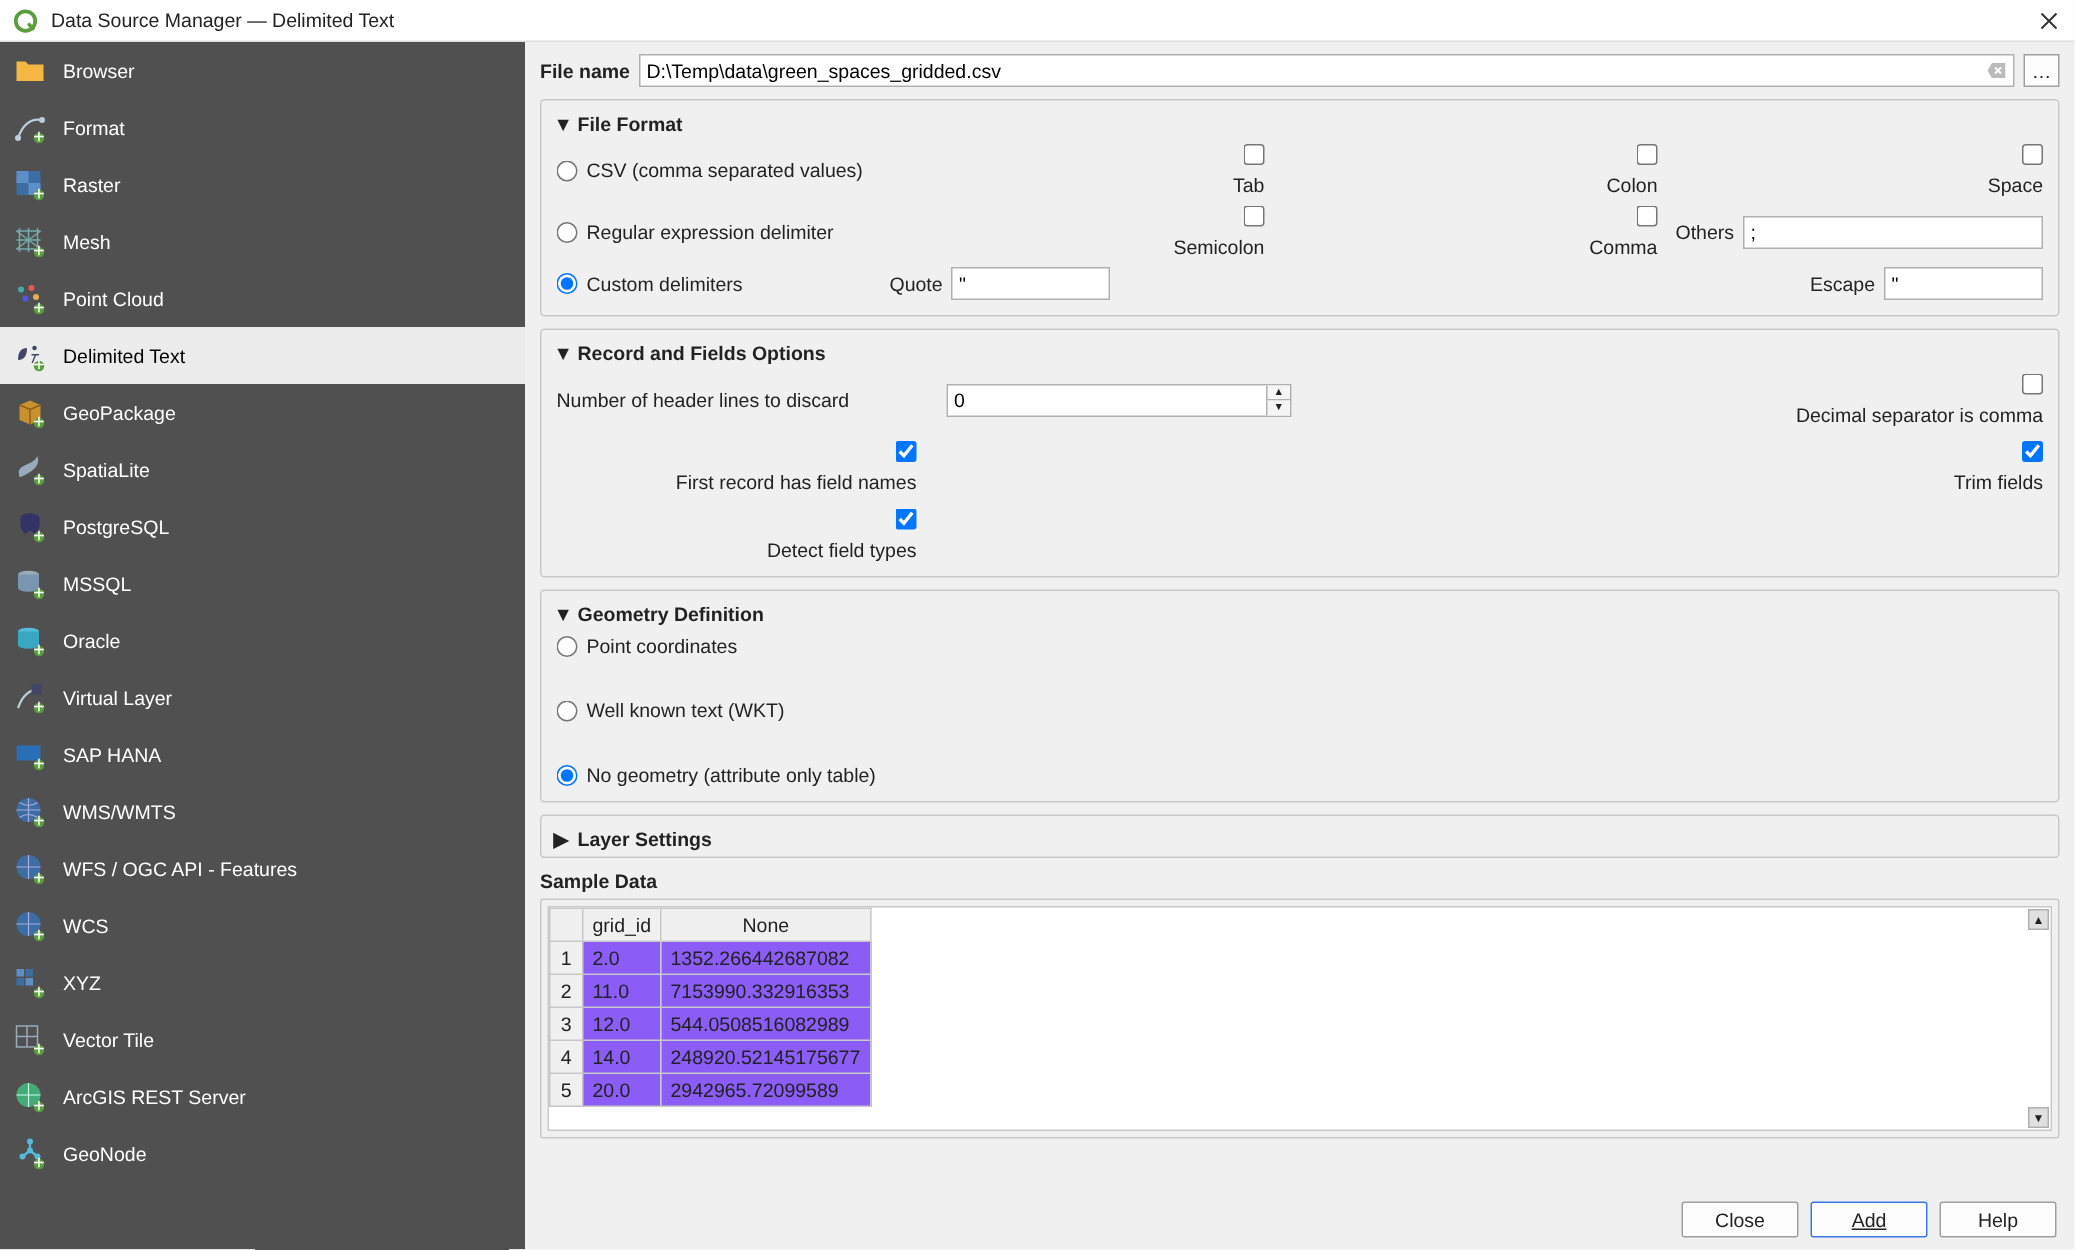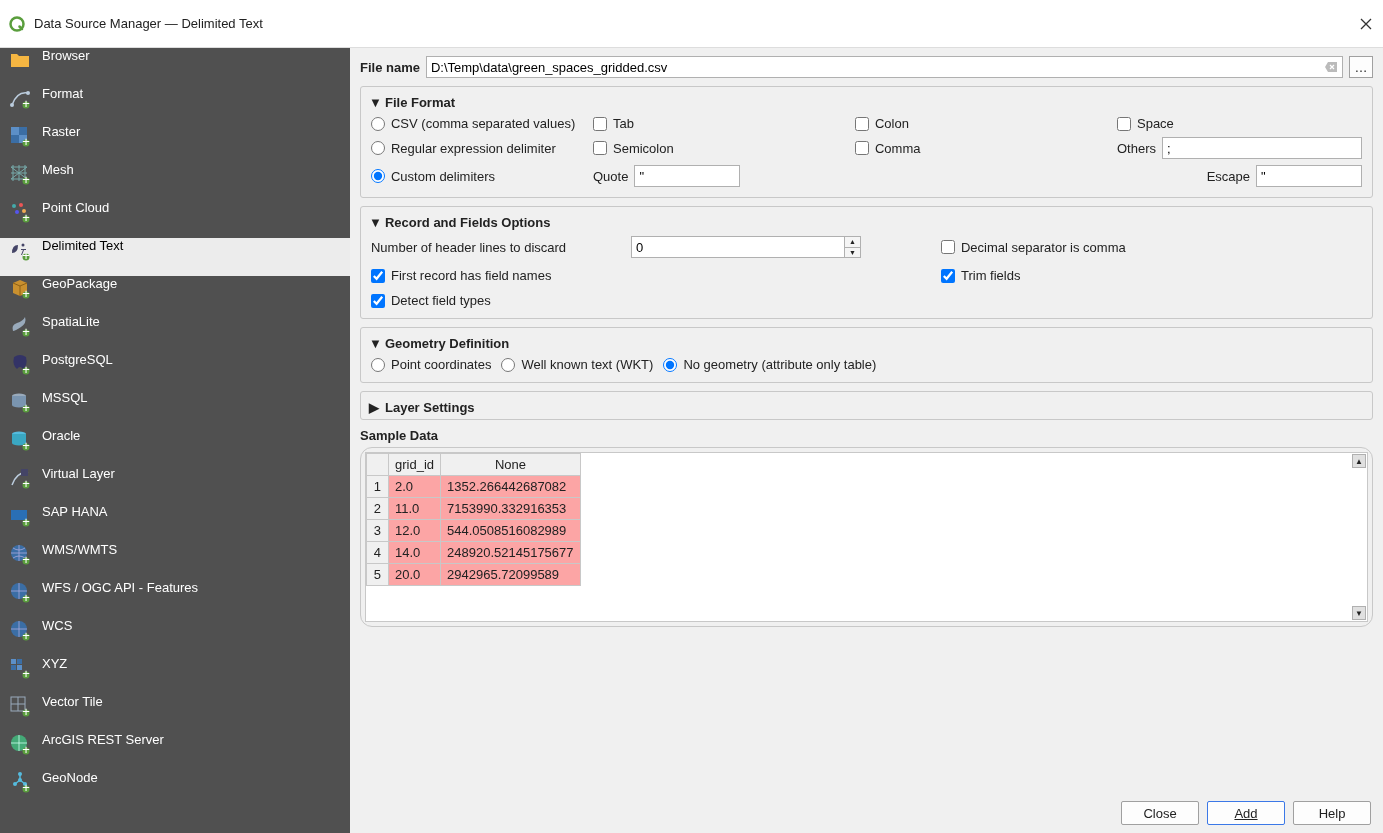--- a/index.html
+++ b/index.html
@@ -4,66 +4,66 @@
 <style>
   :root{
     --bg:#f0f0f0; --panel:#505050; --panel-selected:#ececec;
     --text:#222; --text-light:#fff; --border:#b0b0b0;
     --border-light:#c8c8c8; --group-border:#c8c8c8;
     --btn:#fdfdfd; --btn-border:#a0a0a0;
   }
   *{box-sizing:border-box;font-family:"Segoe UI",Tahoma,sans-serif;font-size:13px;}
   body{margin:0;background:#fff;color:var(--text);width:1383px;height:833px;overflow:hidden;display:flex;flex-direction:column;}
   
-  .titlebar{height:48px;display:flex;align-items:center;padding:0 8px;border-bottom:1px solid #ddd;}
+  .titlebar{height:28px;display:flex;align-items:center;padding:0 8px;border-bottom:1px solid #ddd;}
   .titlebar .q-icon{width:18px;height:18px;margin-right:8px;display:flex;align-items:center;justify-content:center;}
   .titlebar .title{flex:1;}
   .titlebar .close{width:18px;height:18px;display:flex;align-items:center;justify-content:center;cursor:pointer;}
   
   .body{flex:1;display:flex;overflow:hidden;}
   .sidebar{width:353px;background:var(--panel);overflow-y:auto;}
-  .side-item{display:flex;align-items:flex-start;height:38px;padding:0 8px;color:var(--text-light);cursor:pointer;gap:10px;}
+  .side-item{display:flex;align-items:center;height:38px;padding:0 8px;color:var(--text-light);cursor:pointer;gap:10px;}
   .side-item.selected{background:var(--panel-selected);color:#000;}
   .side-item .ic{width:24px;height:24px;display:flex;align-items:center;justify-content:center;flex-shrink:0;}
   .main{flex:1;background:var(--bg);display:flex;flex-direction:column;}
   .form-area{flex:1;overflow:auto;padding:4px 10px 0 10px;}
   .row{display:flex;align-items:center;margin:4px 0;gap:6px;}
   .row label.fx{white-space:nowrap;font-weight:bold;}
   input[type=text],select{background:#fff;border:1px solid var(--border);height:22px;padding:1px 4px;}
   .filepath{flex:1;position:relative;}
   .filepath input{width:100%;padding-right:22px;}
   .filepath .clear{position:absolute;right:4px;top:3px;width:16px;height:16px;color:#888;cursor:pointer;display:flex;align-items:center;justify-content:center;}
   .morebtn{width:24px;height:22px;border:1px solid var(--btn-border);background:var(--btn);display:flex;align-items:center;justify-content:center;cursor:pointer;}
   .encoding-sel{width:140px;}
   
   .group{border:1px solid var(--group-border);border-radius:3px;margin:8px 0;padding:8px 10px 10px 10px;background:#f0f0f0;}
   .group-header{display:flex;align-items:center;gap:6px;font-weight:bold;cursor:pointer;margin-left:-2px;margin-bottom:6px;}
   .group-header .tri{width:10px;display:inline-block;text-align:center;}
-  .radio-col{display:flex;flex-direction:row;gap:10px;}
+  .radio-col{display:flex;flex-direction:column;gap:28px;}
   .radio-row{display:flex;align-items:center;gap:6px;}
   input[type=radio],input[type=checkbox]{width:14px;height:14px;margin:0;}
   .ff-grid{display:grid;grid-template-columns:210px 250px 250px 1fr;gap:6px 12px;align-items:center;}
-  .chk{display:flex;align-items:center;gap:6px;}
+  .chk{display:flex;align-items:flex-end;gap:6px;flex-direction:column;}
   .others-row{display:flex;align-items:center;gap:6px;}
   .others-row input[type=text]{width:200px;}
   .qe-row{display:flex;align-items:center;gap:6px;}
   .qe-row input{width:106px;}
   
   .rf-grid{display:grid;grid-template-columns:240px 230px 40px 1fr;gap:10px 20px;align-items:center;}
   .spin{position:relative;width:230px;display:inline-block;}
   .spin input{width:100%;padding-right:18px;}
   .spin .btns{position:absolute;right:1px;top:1px;bottom:1px;width:16px;display:flex;flex-direction:column;}
   .spin .btns span{flex:1;border-left:1px solid var(--border);display:flex;align-items:center;justify-content:center;font-size:7px;cursor:pointer;background:#f5f5f5;}
   .spin .btns span:first-child{border-bottom:1px solid var(--border);}
   
   .sample-label{font-weight:bold;margin:4px 0;}
-  .sample-wrap{border:1px solid var(--group-border);border-radius:12px;background:#f0f0f0;padding:4px;position:relative;height:180px;}
+  .sample-wrap{border:1px solid var(--group-border);border-radius:2px;background:#f0f0f0;padding:4px;position:relative;height:160px;}
   .sample-scroll{overflow:auto;height:100%;background:#fff;border:1px solid #c8c8c8;}
   table.sample{border-collapse:collapse;}
-  table.sample th,table.sample td{border:1px solid #c8c8c8;padding:2px 6px;text-align:left;white-space:nowrap;background:#fca5a5;height:22px;}
+  table.sample th,table.sample td{border:1px solid #c8c8c8;padding:2px 6px;text-align:left;white-space:nowrap;background:#8b5cf6;height:22px;}
   table.sample th{background:#f0f0f0;font-weight:normal;text-align:center;}
   table.sample td.rh{background:#f0f0f0;text-align:center;width:22px;}
   
   .buttons{display:flex;justify-content:flex-end;gap:8px;padding:8px 12px;}
   .btn{min-width:78px;height:24px;border:1px solid var(--btn-border);background:var(--btn);display:flex;align-items:center;justify-content:center;cursor:pointer;border-radius:2px;}
   .btn.default{border:1px solid #3b78e7;}
   .btn .ul{text-decoration:underline;text-align:center;}
   
   svg{display:block;}
   .scroll-arrow{position:absolute;right:6px;width:14px;height:14px;background:#e0e0e0;border:1px solid #b0b0b0;display:flex;align-items:center;justify-content:center;font-size:8px;}

